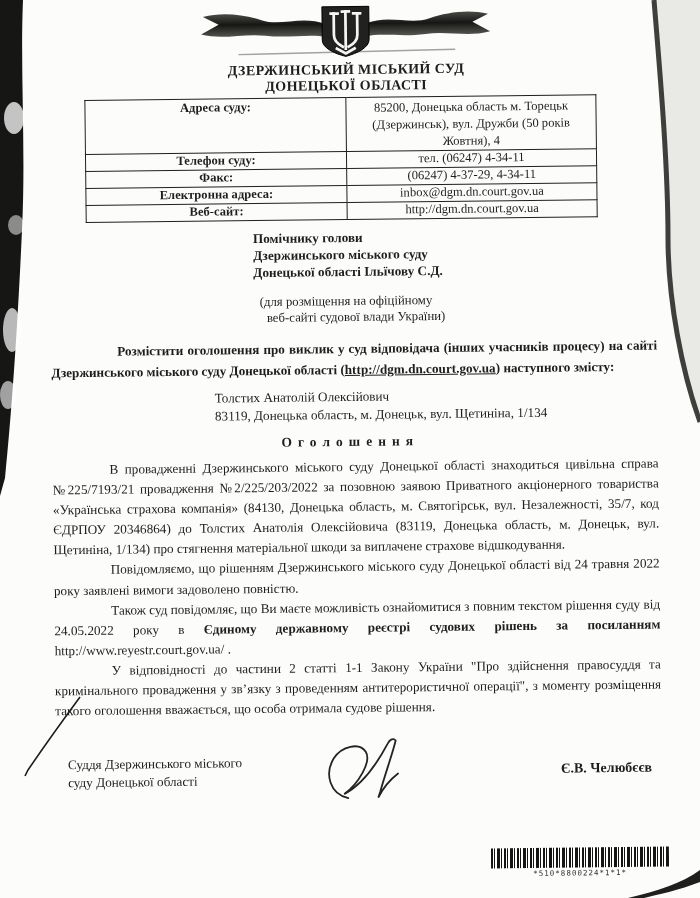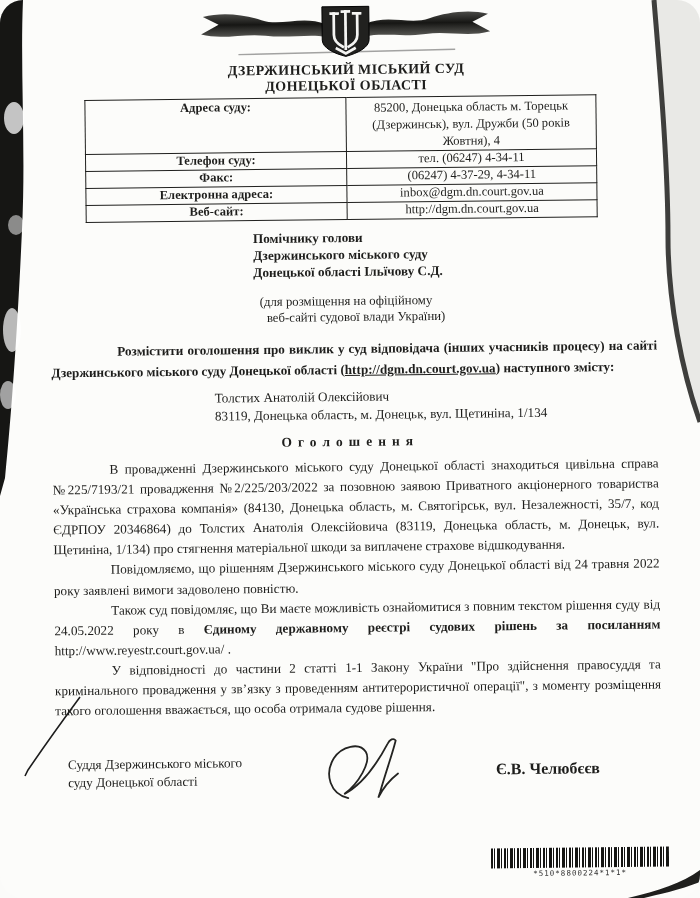--- a/index.html
+++ b/index.html
@@ -1,18 +1,18 @@
 <!DOCTYPE html>
 <html><head>
 <meta charset="utf-8">
 <style>
   html,body{margin:0;padding:0;}
   body{background:#fbfbf9;}
   .page{width:700px;height:898px;position:relative;background:#fcfcfa;overflow:hidden;
-        font-family:"Liberation Serif","DejaVu Serif",serif;color:#1e1e1c;border-radius:23px;}
+        font-family:"Liberation Serif","DejaVu Serif",serif;color:#1e1e1c;}
   .content{position:absolute;inset:0;transform:rotate(-0.65deg);transform-origin:350px 420px;}
 
   .emblem-wrap{text-align:center;padding-top:2px;line-height:0;}
   .court-title{text-align:center;font-weight:bold;font-size:14px;line-height:1.12;margin-top:4px;letter-spacing:.4px;}
 
   .contact-table{border-collapse:collapse;margin:4px 0 0 88px;width:512px;font-size:12.6px;}
   .contact-table td{border:1px solid #1f1f1d;padding:1px 6px;}
   .contact-table .label-cell{font-weight:bold;text-align:center;width:248px;}
   .contact-table .value-cell{text-align:center;}
   .contact-table tr.tall td{height:46px;vertical-align:top;}
@@ -31,21 +31,21 @@
 
   .heading{margin-top:11px;text-align:center;font-weight:bold;font-size:13.5px;letter-spacing:6px;}
 
   .para{margin:7px 42px 0 52px;font-size:13.2px;line-height:1.52;text-align:justify;text-indent:57px;}
   .para + .para{margin-top:0;}
   .para .bold{font-weight:bold;}
 
   .signature-row{margin-top:18px;display:flex;align-items:center;}
   .sig-title{margin-left:64px;width:228px;font-size:13.2px;line-height:1.35;}
   .sig-mark{margin-left:14px;line-height:0;}
-  .sig-name{margin-left:auto;margin-right:104px;font-weight:bold;font-size:16px;white-space:nowrap;}
+  .sig-name{margin-left:auto;margin-right:52px;font-weight:bold;font-size:14px;white-space:nowrap;}
 
   .barcode-block{position:absolute;left:486px;top:850px;width:178px;text-align:center;}
   .barcode-bars{height:20px;background:repeating-linear-gradient(90deg,
       #151513 0 2px,#fff 2px 3px,#151513 3px 4px,#fff 4px 6px,
       #151513 6px 9px,#fff 9px 10px,#151513 10px 11px,#fff 11px 13px);}
   .barcode-text{font-family:"DejaVu Sans Mono",monospace;font-size:7.5px;letter-spacing:1px;color:#333;margin-top:1px;}
 
   .artifacts{position:absolute;inset:0;pointer-events:none;}
 </style>
 </head>

